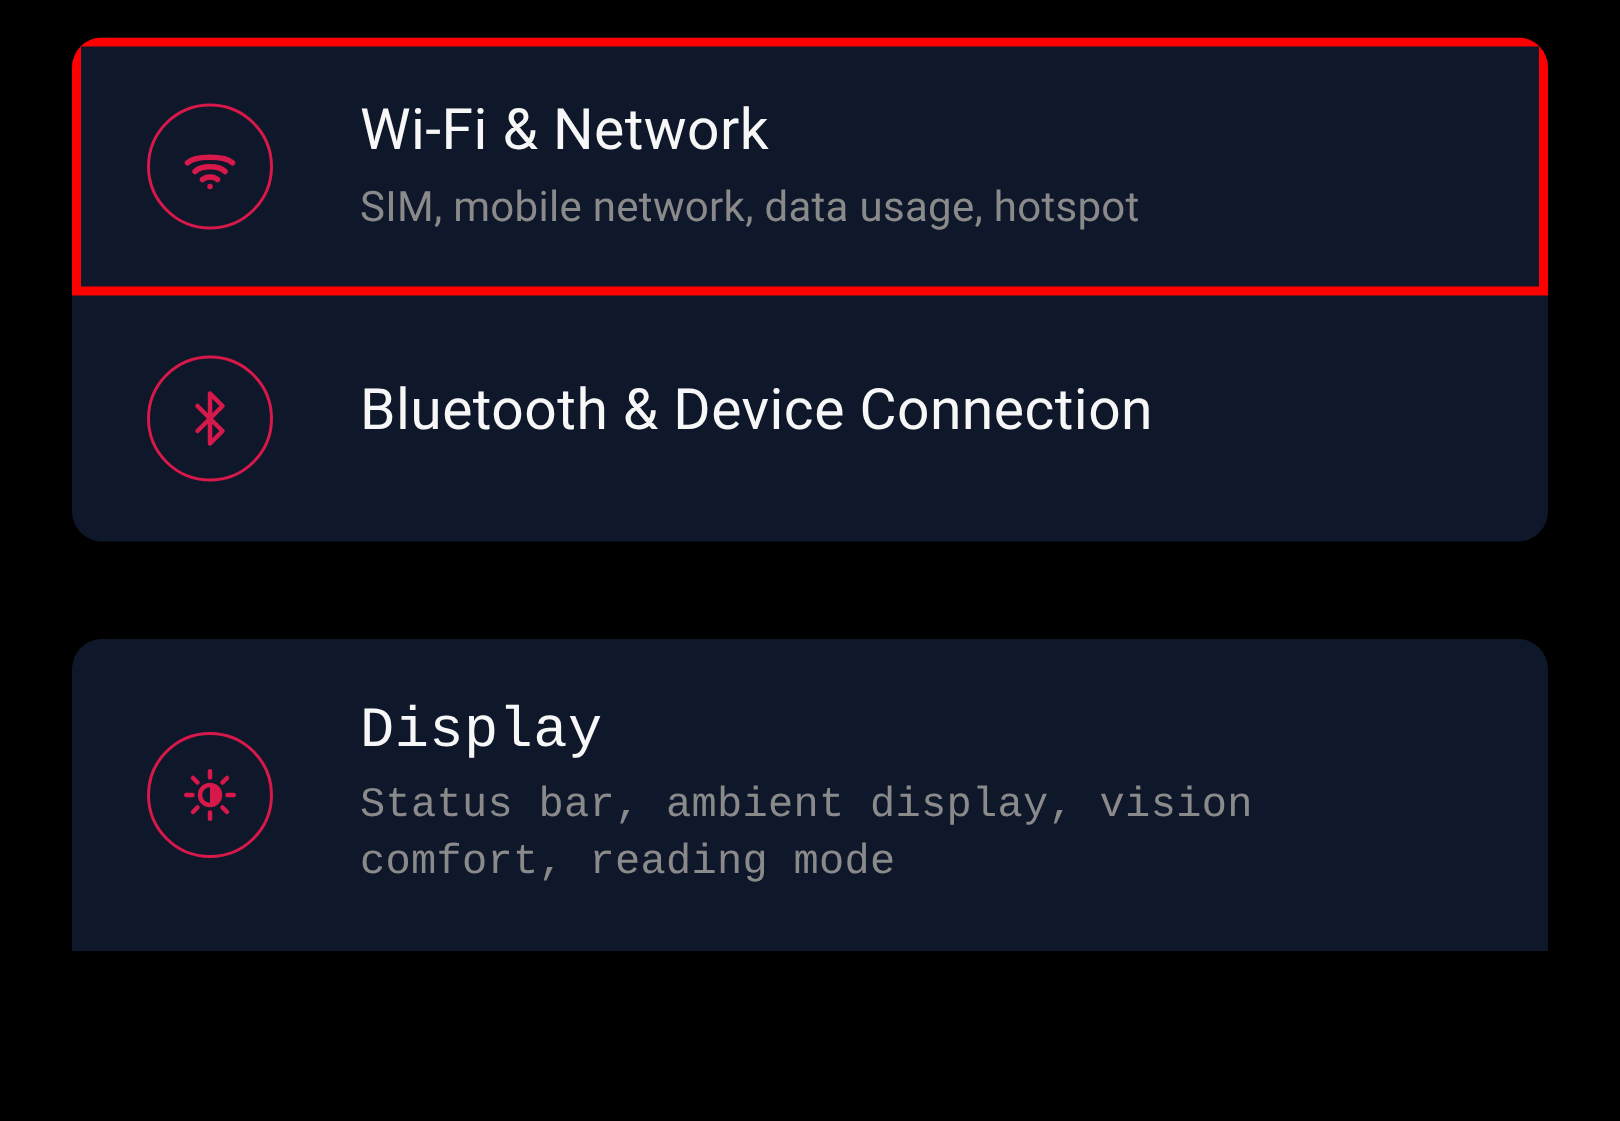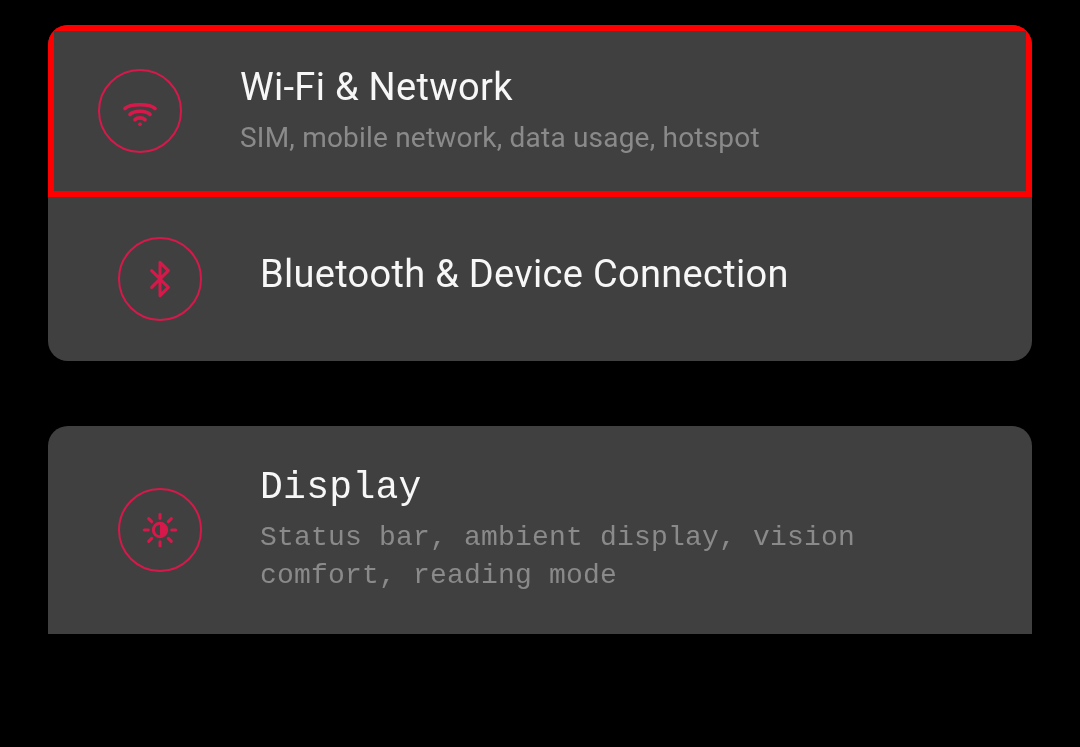--- a/index.html
+++ b/index.html
@@ -8,29 +8,29 @@
       box-sizing: border-box;
     }
     body {
       background: #000000;
       font-family: -apple-system, BlinkMacSystemFont, "Segoe UI", Roboto, Helvetica, Arial, sans-serif;
       width: 1080px;
       height: 747px;
       padding: 25px 48px 0 48px;
     }
     .settings-card {
-      background: #404040;
+      background: #0f172a;
       border-radius: 20px;
       margin-bottom: 65px;
       overflow: hidden;
     }
     .settings-item {
       display: flex;
       align-items: center;
-      padding: 40px 70px;
+      padding: 40px 50px;
       cursor: pointer;
     }
     .settings-item.highlighted {
       border: 6px solid #ff0000;
       padding: 34px 44px;
       position: relative;
     }
     .icon-circle {
       width: 84px;
       height: 84px;

